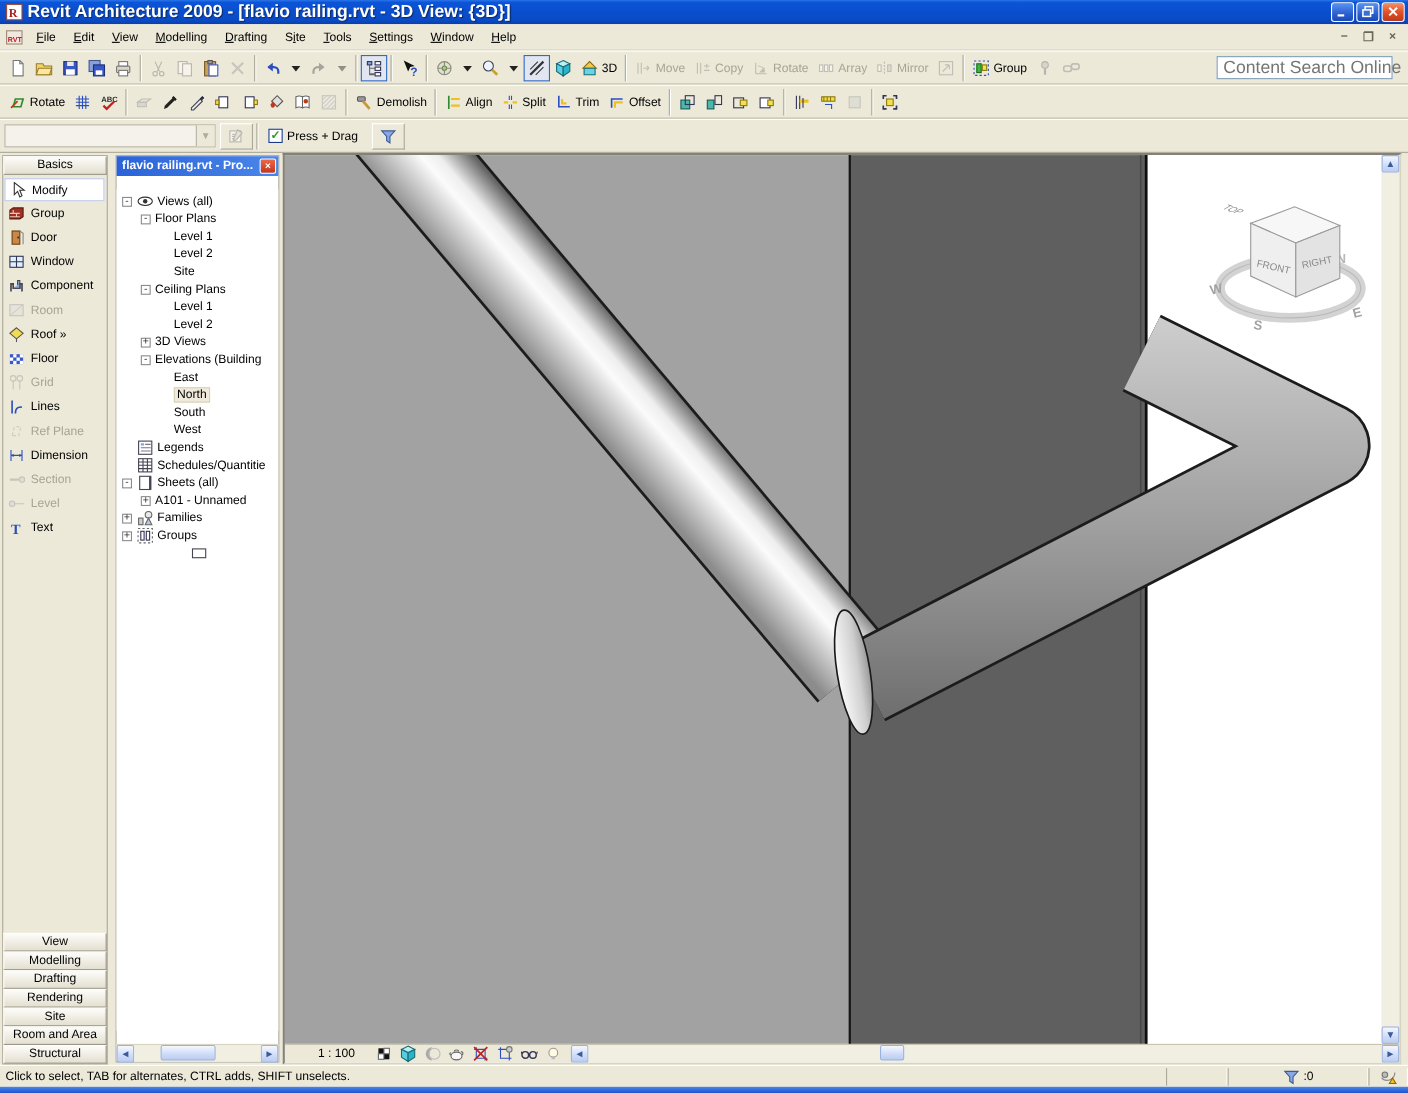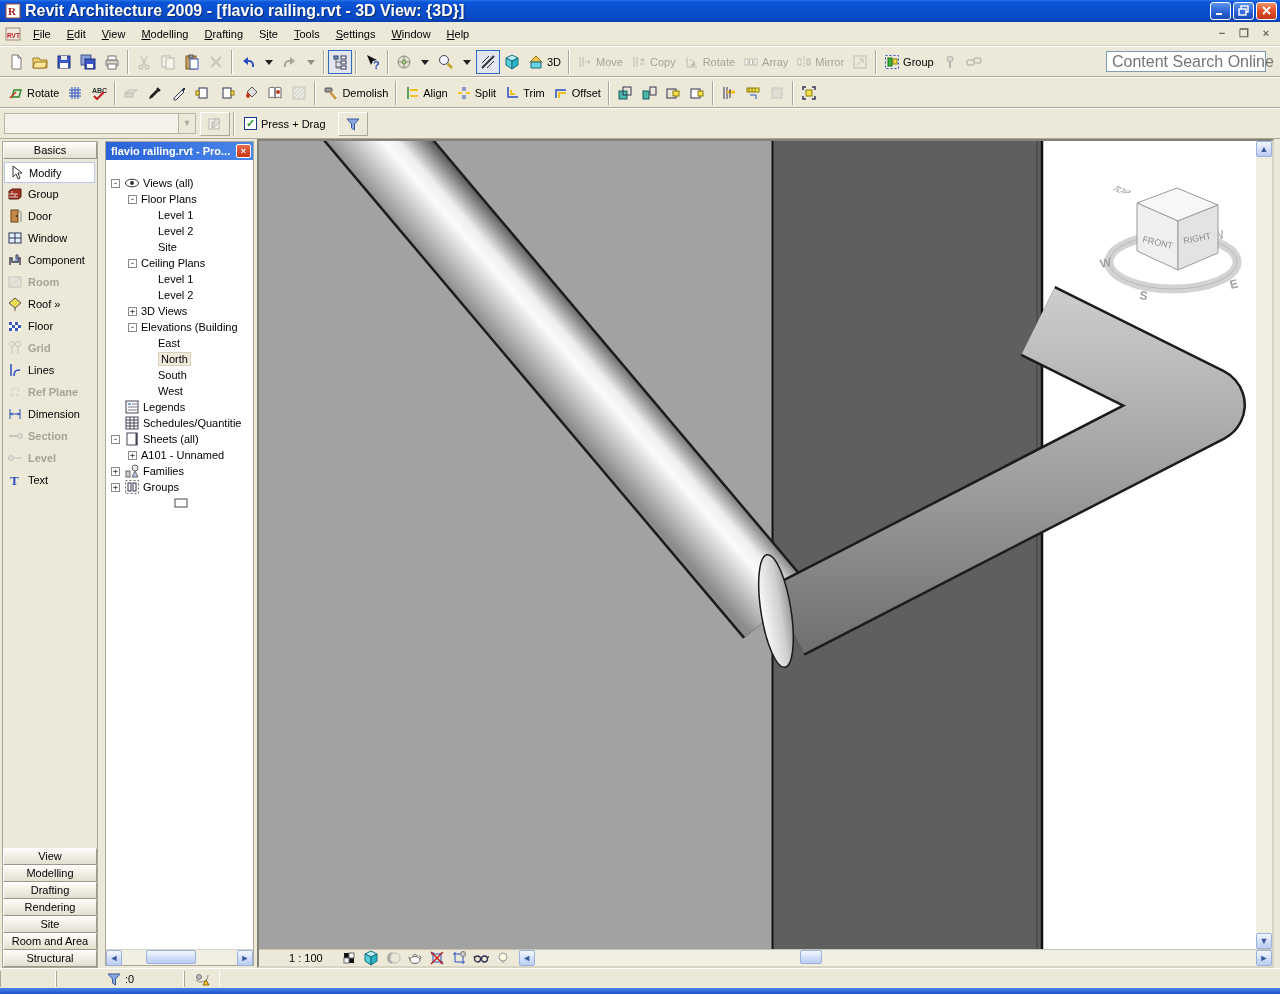--- a/index.html
+++ b/index.html
@@ -61,21 +61,21 @@
     background:#ece9d8; display:flex; align-items:center; justify-content:center; }
 
   
   .designbar { position:absolute; left:2px; top:141px; width:96px; height:827px; background:#ece9d8;
     border:1px solid #aca899; display:flex; flex-direction:column; }
   .db-header, .db-tab { height:17px; background:linear-gradient(180deg,#fdfcf8,#e3dfd0); border:1px solid;
     border-color:#fff #9a9689 #9a9689 #fff; text-align:center; line-height:15px; flex:0 0 auto; }
   .db-items { flex:1 1 auto; padding-top:2px; overflow:hidden; }
   .db-item { height:22px; display:flex; align-items:center; gap:5px; padding-left:4px; white-space:nowrap; }
   .db-item.sel { background:#fff; border:1px solid #b8c8e8; height:21px; margin:1px 2px 0 1px; padding-left:3px; }
-  .db-item.dis { color:#a8a494;font-weight:bold; }
+  .db-item.dis { color:#a8a494; }
   .db-tabs { flex:0 0 auto; display:flex; flex-direction:column; }
 
   
   .browser { position:absolute; left:105px; top:141px; width:149px; height:825px;
     border:1px solid #aca899; background:#fff; display:flex; flex-direction:column;gap:12px; }
   .b-cap { height:18px; flex:0 0 auto; background:linear-gradient(90deg,#2a63d8,#4a86ea); color:#fff;
     font-weight:bold; display:flex; align-items:center; padding:0 2px 0 5px; white-space:nowrap; }
   .b-x { margin-left:auto; width:15px; height:14px; background:linear-gradient(180deg,#ea6a4a,#c83418);
     border:1px solid #fff; border-radius:2px; color:#fff; font-size:9px; font-weight:bold; line-height:12px; text-align:center; }
   .tree { flex:1 1 auto; overflow:hidden; padding-top:3px; background:#fff; }
@@ -1115,20 +1115,21 @@
         <span class="sbtn">◄</span>
         <span class="strack">
             <span class="sthumb" style="left:265px;width:22px;"></span>
           </span>
         <span class="sbtn">►</span>
       </div>
     </div>
   </div>
 
   <div class="statusbar">
+    <span class="sb-text">Click to select, TAB for alternates, CTRL adds, SHIFT unselects.</span>
     <span class="sb-seg" style="width:56px;"></span>
     <span class="sb-seg" style="width:128px;justify-content:center;">
       <span class="ico">
           <svg viewBox="0 0 16 16" width="16" height="16">
             <path d="M2 3h12l-4.5 5v6l-3-2V8z" fill="#8aa8e0" stroke="#3a5a9a"></path>
           </svg>
         </span>
       <span>:0</span>
     </span>
     <span class="sb-seg" style="width:36px;justify-content:center;">

